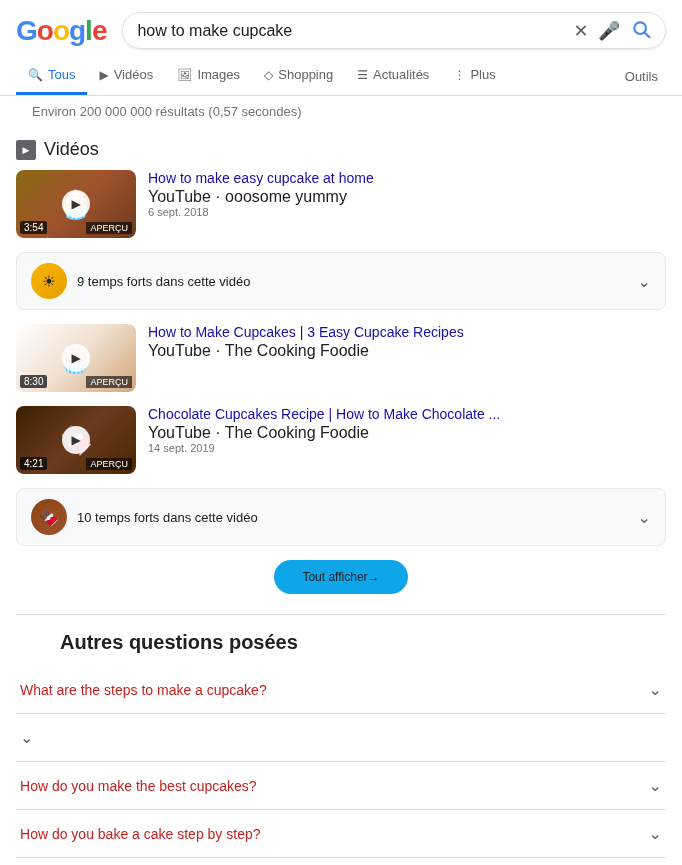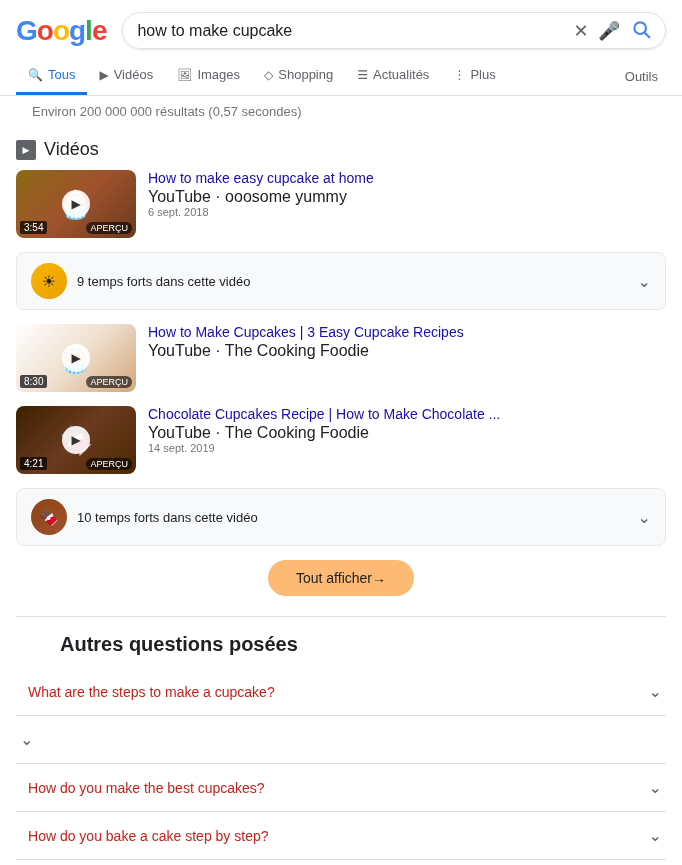--- a/index.html
+++ b/index.html
@@ -39,42 +39,42 @@
     .section-icon::after { content: '▶'; color: white; font-size: 9px; }
 
     .video-item { display: flex; gap: 12px; margin-bottom: 14px; align-items: flex-start; }
     .video-thumb { position: relative; width: 120px; height: 68px; border-radius: 8px; overflow: hidden; background: #8B4513; flex-shrink: 0; }
     .thumb-bg-1 { background: linear-gradient(135deg, #8B6914 0%, #A0522D 50%, #6B3A1F 100%); }
     .thumb-bg-2 { background: linear-gradient(135deg, #fff 0%, #f0e0d0 50%, #d2a679 100%); }
     .thumb-bg-3 { background: linear-gradient(135deg, #3B2000 0%, #6B3A1F 50%, #4A2800 100%); }
     .thumb-cupcake { position: absolute; top: 50%; left: 50%; transform: translate(-50%, -50%); font-size: 28px; }
     .play-btn { position: absolute; top: 50%; left: 50%; transform: translate(-50%, -50%); width: 28px; height: 28px; background: rgba(255,255,255,0.9); border-radius: 50%; display: flex; align-items: center; justify-content: center; font-size: 12px; color: #333; }
     .video-duration { position: absolute; bottom: 4px; left: 4px; background: rgba(0,0,0,0.7); color: white; font-size: 10px; padding: 1px 4px; border-radius: 2px; }
-    .video-label { position: absolute; bottom: 4px; right: 4px; background: rgba(0,0,0,0.6); color: white; font-size: 9px; padding: 1px 4px; border-radius: 6px; }
+    .video-label { position: absolute; bottom: 4px; right: 4px; background: rgba(0,0,0,0.6); color: white; font-size: 9px; padding: 1px 4px; border-radius: 0; }
     .video-info { flex: 1; }
     .video-title { color: #1a0dab; font-size: 14px; text-decoration: none; cursor: pointer; }
     .video-source { font-size: 16px; color: #202124; margin-top: 2px; }
     .video-date { font-size: 11px; color: #70757a; }
 
     
     .highlights-box { background: #f8f9fa; border: 1px solid #e8e8e8; border-radius: 8px; padding: 10px 14px; margin-bottom: 14px; display: flex; align-items: center; gap: 10px; }
     .highlights-thumb { width: 36px; height: 36px; border-radius: 50%; overflow: hidden; background: #ddd; flex-shrink: 0; }
     .highlights-text { flex: 1; font-size: 13px; color: #202124; }
     .chevron-down { color: #5f6368; font-size: 16px; cursor: pointer; }
 
     
     .tout-afficher-wrapper { display: flex; justify-content: center; margin: 10px 0 20px; }
-    .tout-afficher-btn { background: #fdba74; border: none; border-radius: 20px; padding: 10px 28px; font-size: 14px; color: #202124; cursor: pointer; display: flex; align-items: center; gap: 0; }
+    .tout-afficher-btn { background: #0ea5e9; border: none; border-radius: 20px; padding: 10px 28px; font-size: 12px; color: #202124; cursor: pointer; display: flex; align-items: center; gap: 0; }
 
     
     .autres-questions { margin: 16px 0; }
     .autres-title { font-size: 20px; font-weight: bold; margin-bottom: 12px; margin-left: 44px; }
     .question-item { border-bottom: 1px solid #e0e0e0; }
     .question-header { display: flex; align-items: center; justify-content: space-between; padding: 14px 4px; cursor: pointer; }
-    .question-text { color: #c5221f; font-size: 14px; margin-left: 8px; }
+    .question-text { color: #c5221f; font-size: 14px; }
     .question-text:first-letter { color: #c5221f; }
 
     .divider { border: none; border-top: 1px solid #e0e0e0; margin: 8px 0; }
   </style>
 </head>
 <body>
 
 <div class="header">
   <div class="google-logo">
     <span class="g-blue">G</span>

